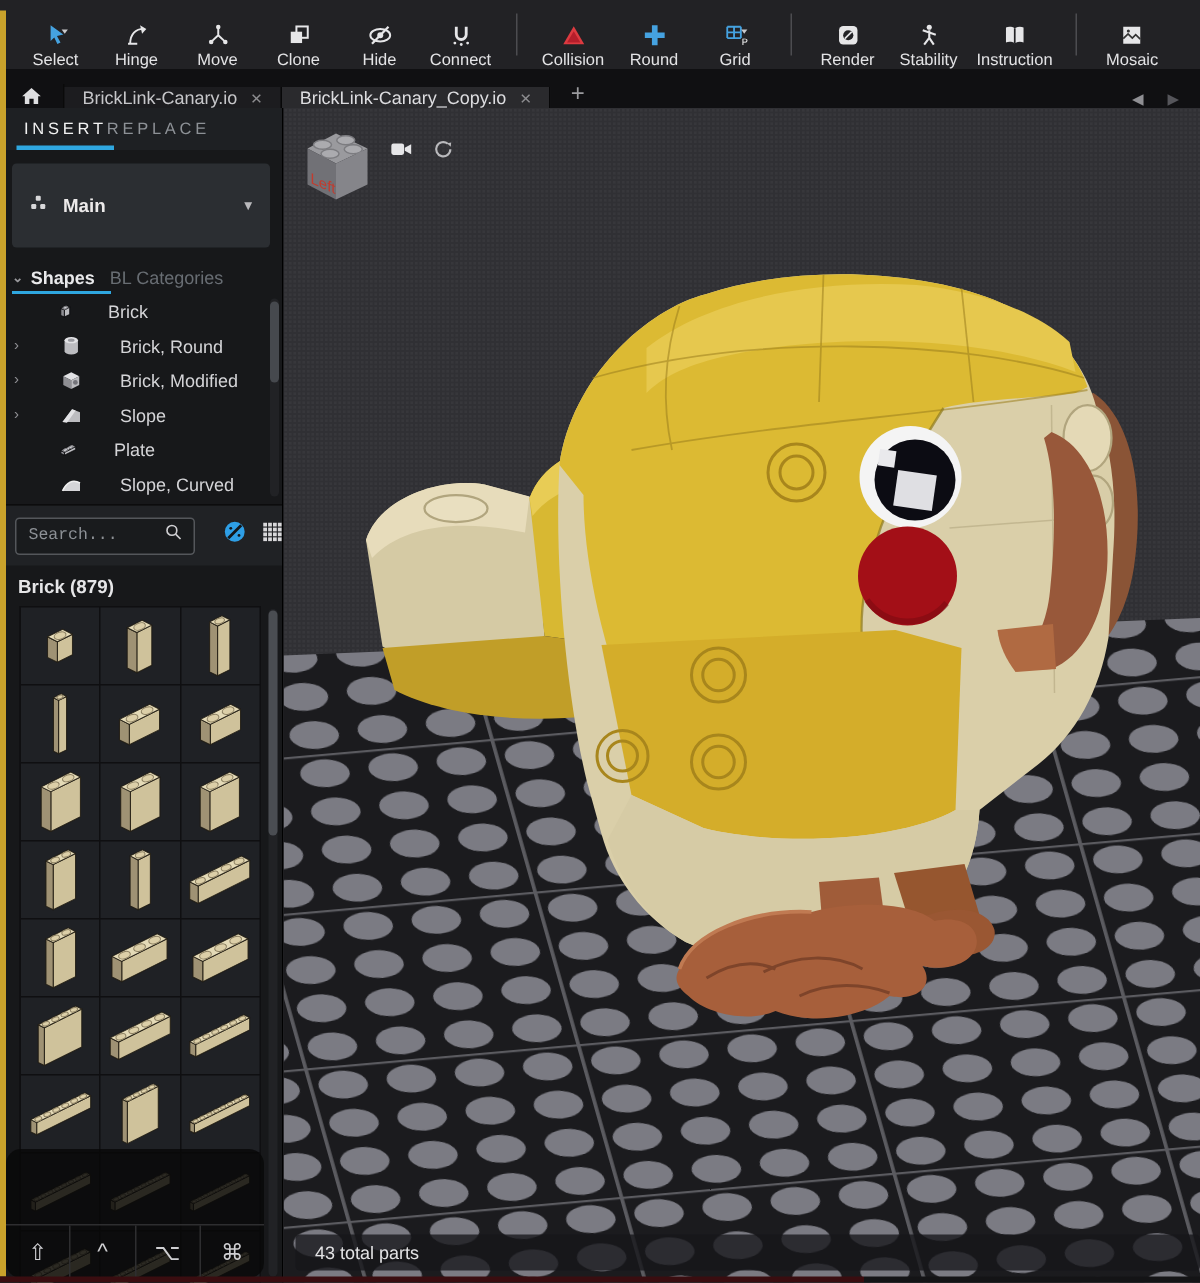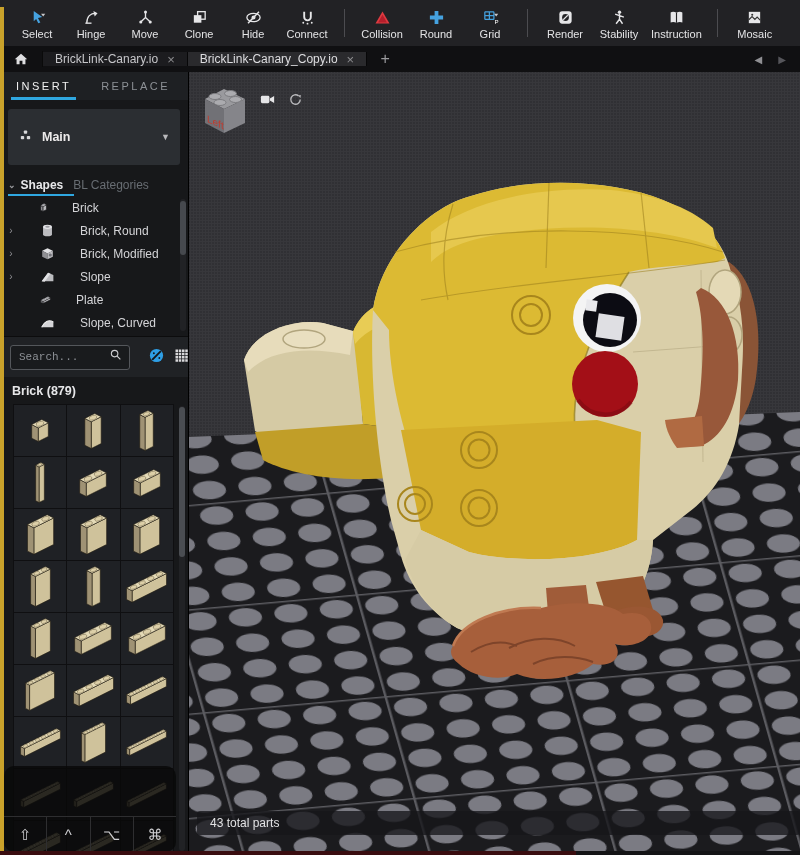--- a/index.html
+++ b/index.html
@@ -1,38 +1,38 @@
 <!DOCTYPE html>
 <html><head>
 <meta charset="utf-8">
 <style>
   html,body{margin:0;padding:0}
   body{width:800px;height:855px;position:relative;overflow:hidden;background:#1d1d1f;
        font-family:"Liberation Sans",sans-serif;-webkit-font-smoothing:antialiased}
   
   .toolbar{height:46px;background:#222225;display:flex;align-items:center;padding-left:10px}
-  .tb-group{display:flex;height:100%;align-items:center}
+  .tb-group{display:flex;height:100%;align-items:flex-end}
   .tb-sep{width:1px;height:28px;background:#4c4c50;margin:0 10px}
   .tb-item{display:flex;flex-direction:column;align-items:center;justify-content:center;
            min-width:44px;padding:2px 5px 0 5px;gap:3px;cursor:default}
   .tb-label{font-size:11px;color:#e3e3e5;line-height:11px;white-space:nowrap}
   
-  .tabbar{height:26px;background:#101012;display:flex;align-items:center}
+  .tabbar{height:26px;background:#101012;display:flex;align-items:flex-end}
   .home-btn{width:42px;display:flex;align-items:center;justify-content:center;border-right:1px solid #0a0a0a}
   .tab{display:flex;align-items:center;gap:9px;padding:0 12px;font-size:12px;color:#c6c6c9;
        background:#1c1c1f;border-right:1px solid #070708;white-space:nowrap}
   .tab.active{background:#2a2a2d;color:#dddde0}
   .tab .close{color:#8d8d90;font-size:13px;line-height:13px}
   .newtab{width:36px;display:flex;align-items:center;justify-content:center;color:#9b9b9e;font-size:16px}
   .tab-arrows{margin-left:auto;display:flex;gap:16px;align-items:center;padding-right:14px;font-size:10px}
   .arr-l{color:#8f8f93}.arr-r{color:#55555a}
   
   .main{display:flex;height:783px}
   .sidebar{width:188px;background:#17181a;border-right:1px solid #000;display:flex;flex-direction:column;position:relative}
-  .mode-tabs{height:28px;background:#1e2023;display:flex;align-items:stretch;padding-left:16px;gap:30px;flex:none}
+  .mode-tabs{height:28px;background:#1e2023;display:flex;align-items:stretch;padding-left:16px;flex:none}
   .mode-tab{font-size:11px;letter-spacing:2.5px;color:#8d9196;display:flex;align-items:center;position:relative}
   .mode-tab.active{color:#f2f2f2}
   .mode-tab.active::after{content:"";position:absolute;bottom:0;left:-5px;right:-5px;height:3px;background:#2fa7e0}
   .model-select{margin:9px 8px 8px 8px;height:28px;background:#2b2e32;border-radius:3px;display:flex;
                 align-items:center;padding:14px 10px;color:#eceaea;font-size:12.5px;font-weight:bold;gap:9px;flex:none}
   .model-select .caret{margin-left:auto;color:#b9b9bc;font-size:9px}
   .view-tabs{height:23px;display:flex;align-items:center;gap:10px;padding:0 8px;font-size:12px;
              position:relative;flex:none}
   .view-tab{display:flex;align-items:center;gap:5px}
   .vt-active{color:#e9e9eb;font-weight:bold}
@@ -65,21 +65,21 @@
   .dock-key{flex:1;display:flex;align-items:center;justify-content:center;color:#cfcfd2;font-size:15px;
             border-left:1px solid #2e2e30}
   .dock-key:first-child{border-left:none}
   
   .viewport{flex:1;position:relative;background-color:#303034;overflow:hidden;
             background-image:radial-gradient(rgba(255,255,255,.035) 1px, transparent 1.2px);background-size:3px 3px}
   .scene{position:absolute;left:0;top:0}
   .viewcube{position:absolute;left:8px;top:11px}
   .vp-icon{position:absolute;top:19px}
   .cam-pos{left:70px}.reset-pos{left:98px}
-  .status-bar{position:absolute;left:8px;right:0;bottom:20px;height:24px;background:rgba(22,22,25,.78);
+  .status-bar{position:absolute;left:8px;right:0;bottom:8px;height:24px;background:rgba(22,22,25,.78);
               border-radius:3px;display:flex;align-items:center;padding-left:13px;color:#e2e2e4;font-size:12px;z-index:4}
   
   .left-strip{position:absolute;left:0;top:7px;bottom:4px;width:4px;background:#c9a22b;z-index:60}
   .bottom-strip{position:absolute;left:0;right:0;bottom:0;height:4px;z-index:60;
                 background:linear-gradient(to right,#3a0d10 0,#3a0d10 72%,#141416 72%)}
 </style>
 </head>
 <body>
 
 <div class="toolbar" id="toolbar">

